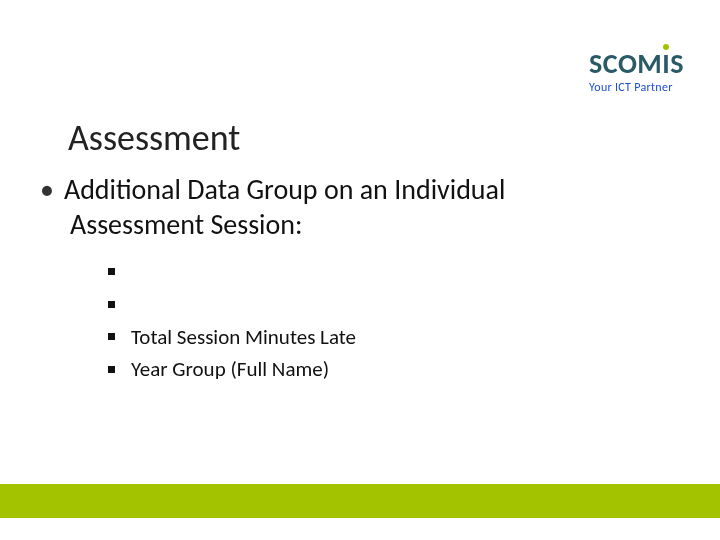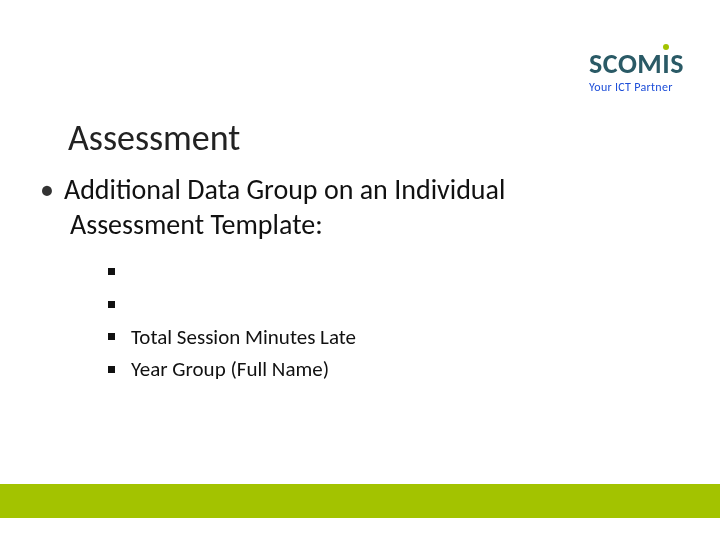--- a/index.html
+++ b/index.html
@@ -29,21 +29,21 @@
 
 <div class="logo">
   <div class="logo-main">SCOM<span class="logo-i">I</span>S</div>
   <div class="logo-tag">Your ICT Partner</div>
 </div>
 
 <div class="title">Assessment</div>
 
 <div class="main-bullet">
   <span class="dot">•</span><span class="txt">Additional Data Group on an Individual</span>
-  <span class="line2">Assessment Template:</span>
+  <span class="line2">Assessment Session:</span>
 </div>
 
 <ul class="sublist">
   <li><span class="sq"></span></li>
   <li><span class="sq"></span></li>
   <li><span class="sq"></span><span>Total Session Minutes Late</span></li>
   <li><span class="sq"></span><span>Year Group (Full Name)</span></li>
 </ul>
 
 <div class="footer-bar"></div>

